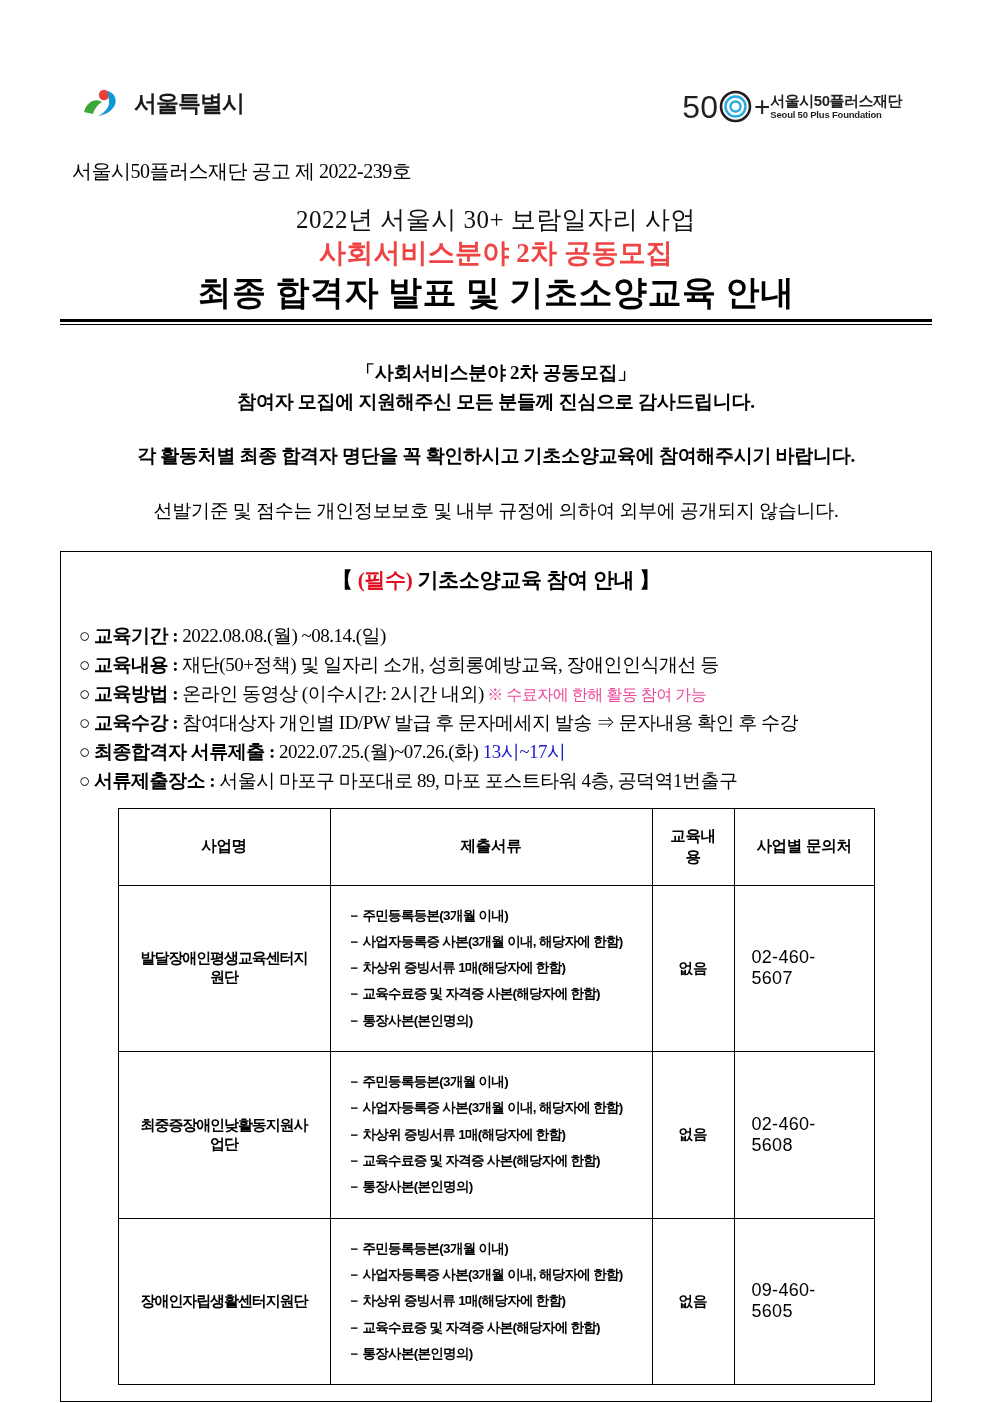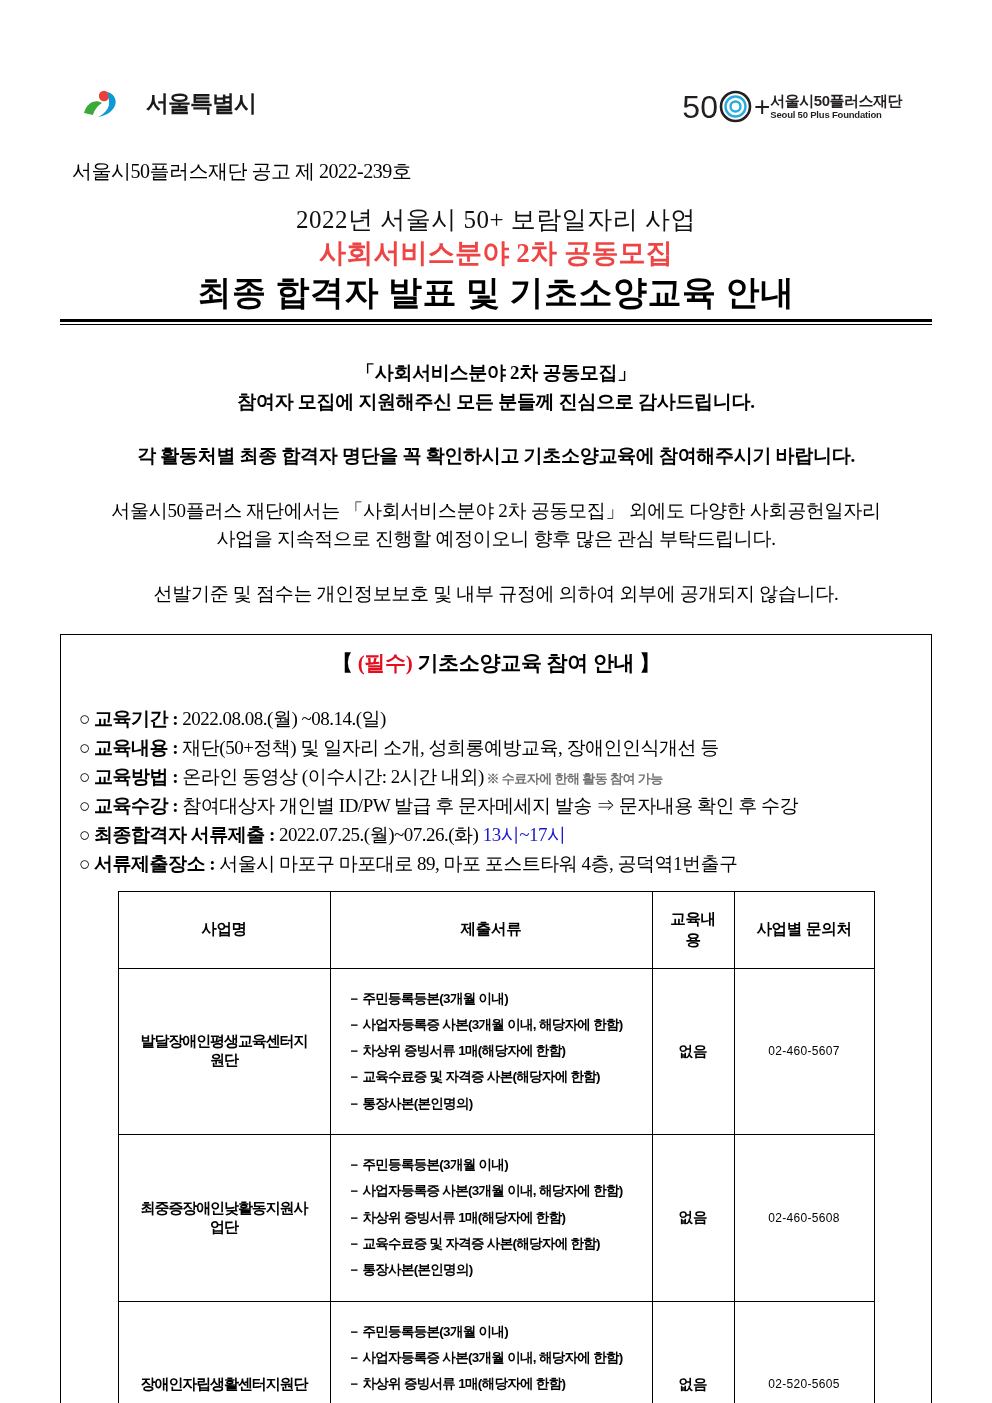--- a/index.html
+++ b/index.html
@@ -27,22 +27,22 @@
   .logo-row {
     position: relative;
     height: 62px;
     margin-top: 88px;
   }
   .seoul-logo {
     position: absolute;
     left: 22px;
     top: 0;
     display: flex;
-    align-items: flex-end;
-    gap: 18px;
+    align-items: flex-start;
+    gap: 6px;
   }
   .seoul-mark {
     width: 46px;
     height: 30px;
     position: relative;
     flex: none;
   }
   .seoul-text {
     font-family: "Liberation Sans", sans-serif;
     font-weight: bold;
@@ -184,23 +184,23 @@
     white-space: nowrap;
   }
   .bullet .marker {
     font-weight: normal;
     margin-right: 4px;
   }
   .bullet .plain {
     font-weight: normal;
   }
   .red-note {
-    color: #737373;
-    font-weight: bold;
-    font-size: 13px;
+    color: #ec4899;
+    font-weight: normal;
+    font-size: 16px;
   }
   .blue-note {
     color: #1a1ad0;
     font-weight: normal;
   }
 
   
   table.docs {
     margin: 12px auto 0 auto;
     width: 756px;
@@ -250,22 +250,22 @@
     display: inline-block;
     width: 15px;
   }
   td.cell-train {
     text-align: center;
     font-size: 14.5px;
     font-weight: bold;
     font-family: "Liberation Sans", sans-serif;
   }
   td.cell-tel {
-    text-align: center;
-    font-size: 12px;
+    text-align: left;
+    font-size: 18px;
     letter-spacing: 0.3px;
     font-family: "Liberation Sans", sans-serif;
   }
 </style>
 </head>
 <body>
 
 <div class="page">
 
   <div class="logo-row">
@@ -296,37 +296,33 @@
       <span class="fifty-words">
         <span class="fifty-kr">서울시50플러스재단</span>
         <span class="fifty-en">Seoul 50 Plus Foundation</span>
       </span>
     </div>
   </div>
 
   <div class="announce-no">서울시50플러스재단 공고 제 2022-239호</div>
 
   <div class="titles">
-    <div class="title-1">2022년 서울시 50+ 보람일자리 사업</div>
+    <div class="title-1">2022년 서울시 30+ 보람일자리 사업</div>
     <div class="title-2">사회서비스분야 2차 공동모집</div>
     <div class="title-3">최종 합격자 발표 및 기초소양교육 안내</div>
     <div class="title-rule"></div>
   </div>
 
   <div class="intro">
     <div class="p-block">
       <div class="p-line bold">「사회서비스분야 2차 공동모집」</div>
       <div class="p-line bold">참여자 모집에 지원해주신 모든 분들께 진심으로 감사드립니다.</div>
     </div>
     <div class="p-block">
       <div class="p-line bold">각 활동처별 최종 합격자 명단을 꼭 확인하시고 기초소양교육에 참여해주시기 바랍니다.</div>
-    </div>
-    <div class="p-block">
-      <div class="p-line">서울시50플러스 재단에서는 「사회서비스분야 2차 공동모집」 외에도 다양한 사회공헌일자리</div>
-      <div class="p-line">사업을 지속적으로 진행할 예정이오니 향후 많은 관심 부탁드립니다.</div>
     </div>
     <div class="p-block">
       <div class="p-line">선발기준 및 점수는 개인정보보호 및 내부 규정에 의하여 외부에 공개되지 않습니다.</div>
     </div>
   </div>
 
   <div class="info-box">
 
     <div class="box-head">
       <span>【</span>
@@ -393,19 +389,19 @@
             <td class="cell-docs">
               <ul>
                 <li><span class="dash">－</span>주민등록등본(3개월 이내)</li>
                 <li><span class="dash">－</span>사업자등록증 사본(3개월 이내, 해당자에 한함)</li>
                 <li><span class="dash">－</span>차상위 증빙서류 1매(해당자에 한함)</li>
                 <li><span class="dash">－</span>교육수료증 및 자격증 사본(해당자에 한함)</li>
                 <li><span class="dash">－</span>통장사본(본인명의)</li>
               </ul>
             </td>
             <td class="cell-train">없음</td>
-            <td class="cell-tel">02-520-5605</td>
+            <td class="cell-tel">09-460-5605</td>
           </tr>
         </tbody>
     </table>
 
   </div>
 </div>
 
 </body></html>

